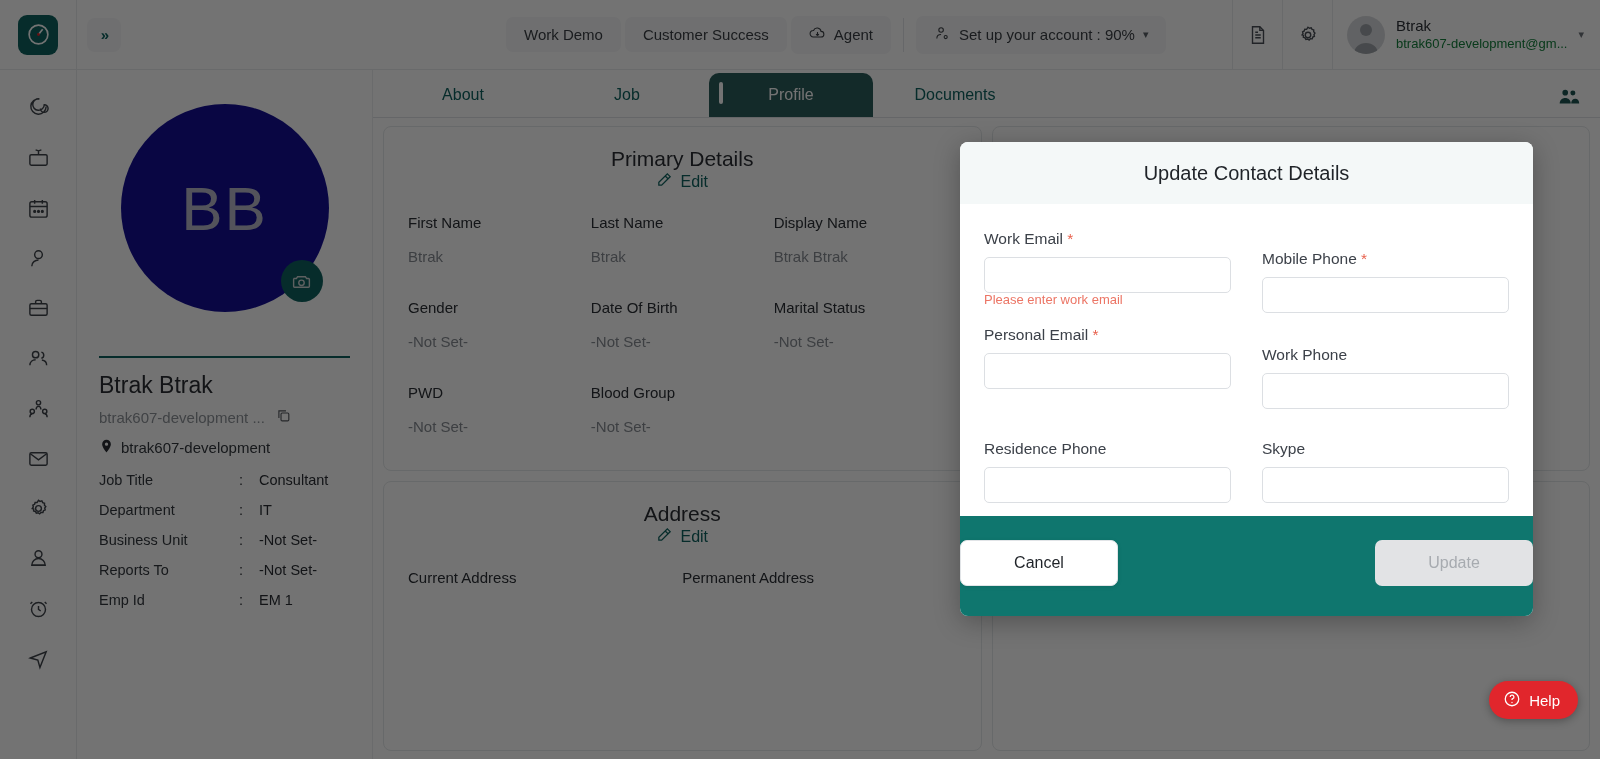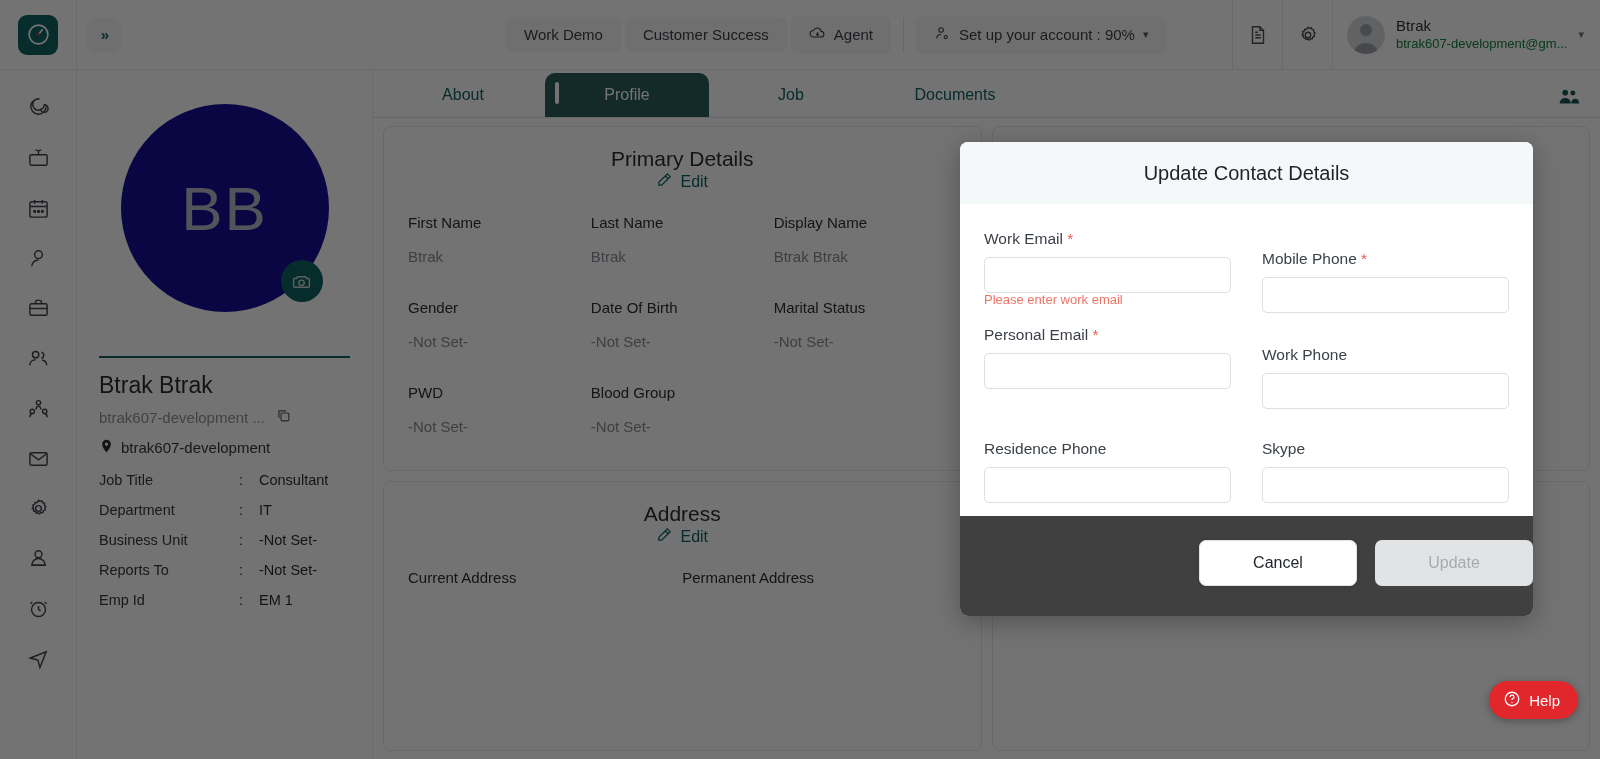--- a/index.html
+++ b/index.html
@@ -155,21 +155,21 @@
   .minput {
     width: 100%; height: 36px; border: 1px solid #dcdfe3; border-radius: 5px;
     padding: 0 10px; font-size: 14px; font-family: "Liberation Sans", sans-serif;
     color:#2a2e34; background:#fff; outline:none;
   }
   .merr {
     position: absolute; left: 0; top: 62px;
     font-size: 13px; color:#ec7565;
   }
   .modal-foot {
-    display:flex; justify-content:flex-end; gap: 18px; padding: 24px 0 30px 12px; background:#404040;
+    display:flex; justify-content:space-between; gap: 18px; padding: 24px 0 30px 0; background:#0f766e;
   }
   .btn {
     min-width: 158px; height: 46px; border-radius: 7px; font-size: 16px;
     display:flex; align-items:center; justify-content:center; cursor:pointer;
     font-family: "Liberation Sans", sans-serif; border: 1px solid transparent;
   }
   .btn-cancel { background:#fff; border:1px solid #e1e4e7; color:#1f2328;
                 box-shadow: 0 1px 4px rgba(0,0,0,.10); }
   .btn-update { background:#e2e3e5; color:#a7abb0; cursor: default; }
 
@@ -397,25 +397,25 @@
       <span class="sep">:</span>
       <span class="v">EM 1</span>
     </div>
   </div>
 
   <div class="main">
     <div class="tabs-row">
       <div class="tab">
         <span>About</span>
       </div>
+      <div class="tab">
+        <span>Job</span>
+      </div>
       <div class="tab active">
         <span>Profile</span>
-      </div>
-      <div class="tab">
-        <span>Job</span>
       </div>
       <div class="tab">
         <span>Documents</span>
       </div>
       <div class="people-ico">
         <svg width="26" height="26" viewBox="0 0 24 24" fill="#1d5653">
           <circle cx="8.5" cy="8" r="2.6"></circle>
             <circle cx="15.6" cy="8.3" r="2.3"></circle>
           <path d="M3.4 18c0-3 2.3-5 5.1-5s5.1 2 5.1 5z"></path>
           <path d="M14 18c0-2.6 1.6-4.4 3.8-4.4S21.4 15.4 21.4 18z"></path>

